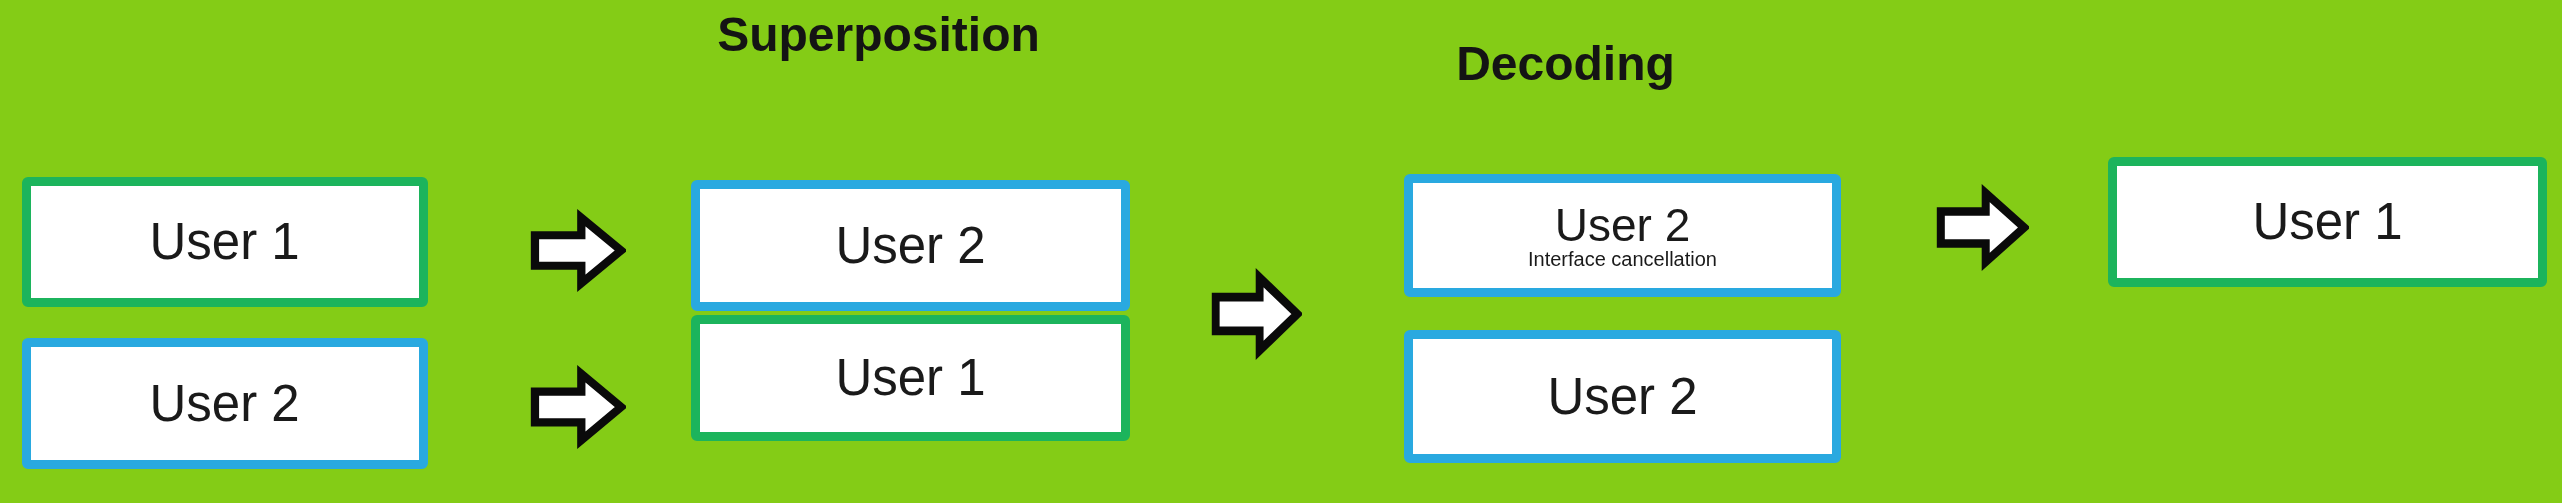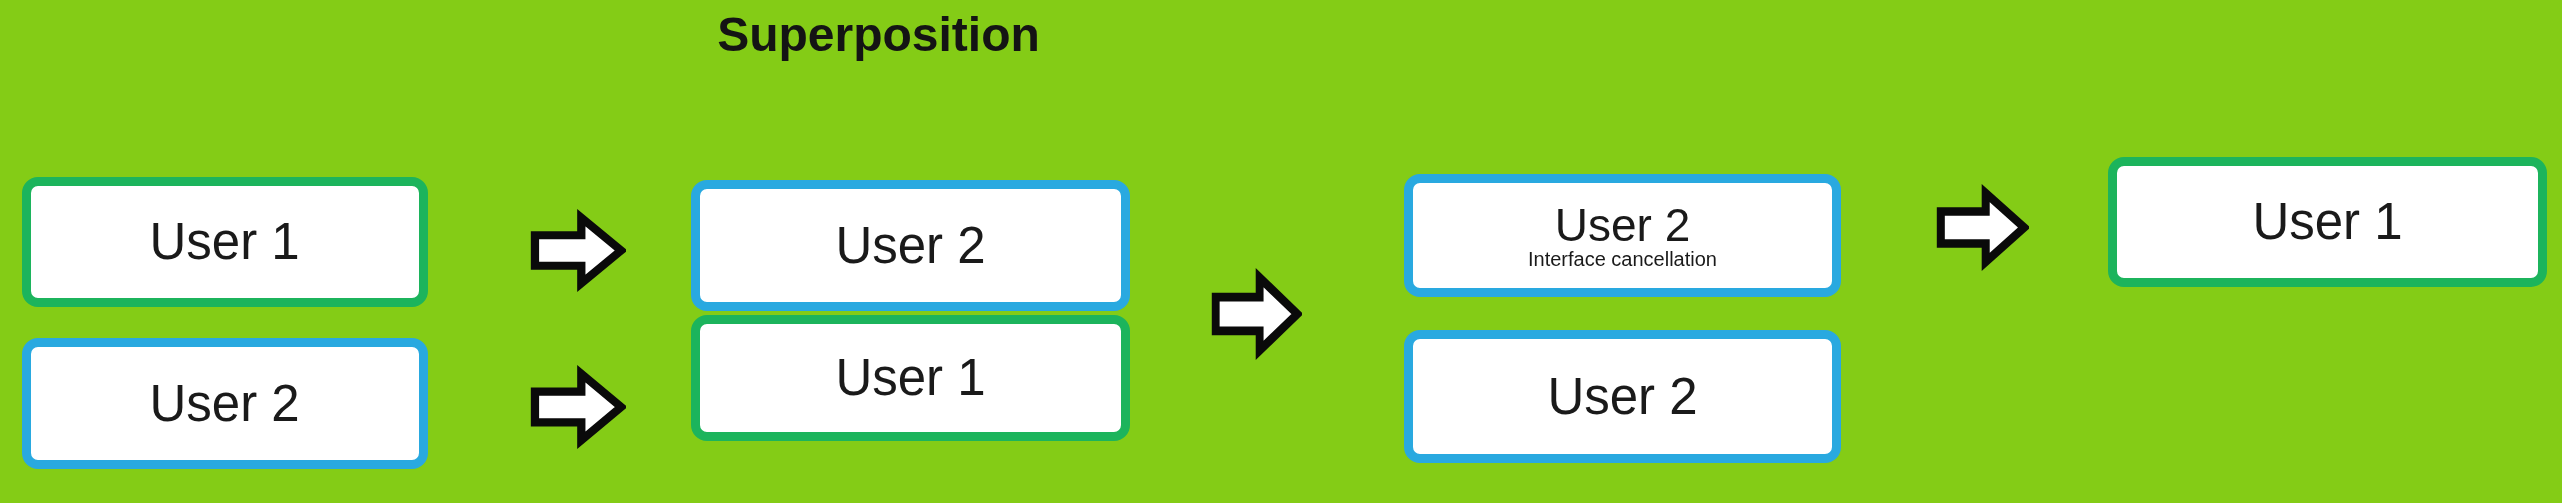--- a/index.html
+++ b/index.html
@@ -13,21 +13,21 @@
     height: 503px;
     background: #84cc16;
     font-family: Liberation Sans, sans-serif;
     color: #1a1a1a;
     overflow: hidden;
   }
   
   .ubox {
     position: absolute;
     box-sizing: border-box;
-    border-radius: 16px;
+    border-radius: 6px;
     background: #ffffff;
     display: flex;
     flex-direction: column;
     align-items: center;
     justify-content: center;
     text-align: center;
   }
   .ubox.green { border: 9.6px solid var(--green, #1cb45c); }
   .ubox.blue  { border: 9.6px solid var(--blue, #29a9e0); }
   .ubox .label {
@@ -73,20 +73,23 @@
   .arrow-4 { left: 1936px; top: 183px; width: 93px; height: 89px; }
 </style>
 </head>
 <body>
 
 <div class="canvas">
 
   <div class="stage-title title-superposition">
     <div>Superposition</div>
   </div>
+  <div class="stage-title title-decoding">
+    <div>Decoding</div>
+  </div>
 
   <div class="ubox green box-in-u1">
     <span class="label">User 1</span>
   </div>
   <div class="ubox blue box-in-u2">
     <span class="label">User 2</span>
   </div>
 
   <div class="arrow arrow-1">
     <svg viewBox="0 0 116 106" preserveAspectRatio="none" aria-hidden="true">

